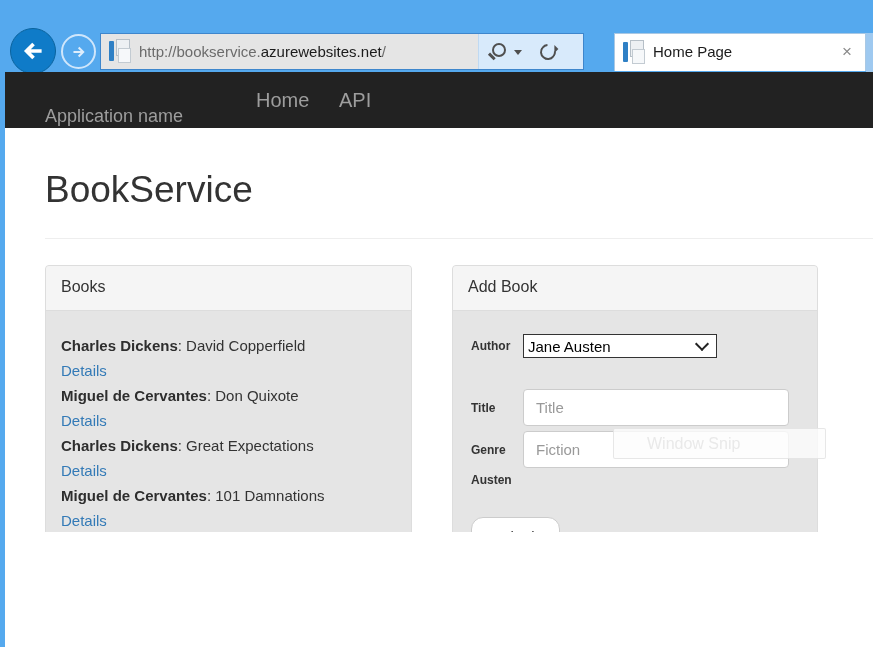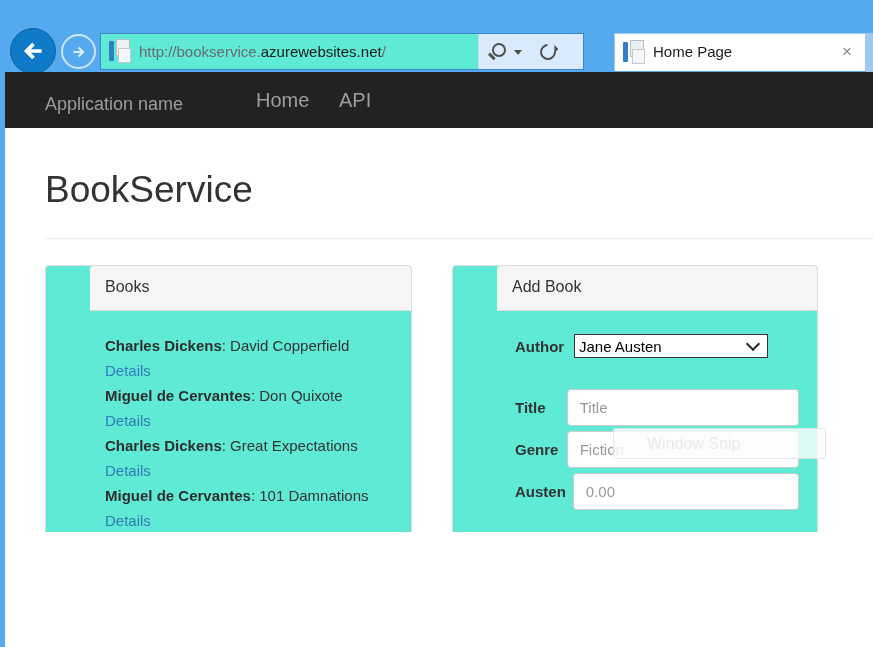--- a/index.html
+++ b/index.html
@@ -18,21 +18,21 @@
     background:#0F7BC8; border:1px solid #0A639E;
     display:flex; align-items:center; justify-content:center; cursor:pointer;
   }
   .fwd-btn {
     position:absolute; left:61px; top:34px; width:31px; height:31px; border-radius:50%;
     border:2px solid #CFE6FB; display:flex; align-items:center; justify-content:center; cursor:pointer;
   }
 
   .addr {
     position:absolute; left:100px; top:33px; width:484px; height:37px;
-    box-sizing:border-box; background:#5eead4; border:1px solid #3E86CC;
+    box-sizing:border-box; background:#e5e5e5; border:1px solid #3E86CC;
   }
   .pageicon { position:absolute; width:24px; height:24px; }
   .addr .pageicon { left:8px; top:5px; }
   .pageicon .bar  { position:absolute; left:0; top:2px; width:5px; height:20px; background:#2F80C5; border-radius:1px; }
   .pageicon .doc1 { position:absolute; left:7px; top:0;  width:12px; height:15px; background:#EDF0F3; border:1px solid #B6BFC7; }
   .pageicon .doc2 { position:absolute; left:9px; top:9px; width:11px; height:13px; background:#F6F8FA; border:1px solid #C3CBD2; }
 
   .url { position:absolute; left:38px; top:0; height:35px; line-height:35px; font-size:15px; color:#6B6B6B; white-space:nowrap; cursor:text; }
   .url .domain { color:#1B1B1B; }
 
@@ -53,49 +53,49 @@
     position:absolute; left:614px; top:33px; width:252px; height:38px;
     box-sizing:border-box; background:#fff; border:1px solid #A9C8E4; border-bottom:none; cursor:pointer;
   }
   .tab .pageicon { left:8px; top:6px; }
   .tab-title { position:absolute; left:38px; top:0; line-height:36px; font-size:15px; color:#1B1B1B;text-align:right; }
   .tab-close { position:absolute; right:8px; top:0; width:20px; line-height:36px; text-align:center; font-size:17px; color:#8A8A8A; cursor:pointer; }
   .tab-right-strip { position:absolute; left:866px; top:33px; width:7px; height:39px; background:#9EC9F0; }
 
   
   .navbar { position:absolute; left:5px; top:72px; width:868px; height:56px; background:#222; }
-  .brand { position:absolute; left:40px; top:4px; line-height:56px; font-size:18px; color:#9D9D9D; text-decoration:none; cursor:pointer; }
+  .brand { position:absolute; left:40px; top:16px; line-height:56px; font-size:18px; color:#9D9D9D; text-decoration:none; cursor:pointer; }
   .nav-link { position:absolute; top:0; line-height:56px; font-size:20px; color:#9D9D9D; text-decoration:none; cursor:pointer; }
   .nav-home { left:251px; }
   .nav-api  { left:334px; }
 
   
   .content { position:absolute; left:5px; top:128px; width:868px; height:404px; background:#fff; overflow:hidden; }
   .inner { padding:0 0 0 40px; }
   h1.pagetitle { margin:40px 0 0 0; font-size:37px; line-height:44px; font-weight:400; color:#333; }
   hr.rule { border:none; border-top:1px solid #EEE; margin:26px 0 0 0; }
 
   .panels { display:flex; gap:40px; margin-top:26px; }
-  .panel { box-sizing:border-box; border:1px solid #DDD; border-radius:4px; background:#5eead4;padding-left:44px; }
+  .panel { box-sizing:border-box; border:1px solid #DDD; border-radius:4px; background:#e5e5e5; }
   .panel-books { width:367px; height:348px; }
   .panel-add   { width:366px; height:370px; }
   .panel-header {
     box-sizing:border-box; height:45px; padding:12px 15px; background:#F5F5F5;
     border-bottom:1px solid #DDD; border-radius:3px 3px 0 0; font-size:16px; color:#333;
   }
   .panel-body-books { padding:22px 15px 0 15px; }
   .book { font-size:15px; line-height:25px; color:#333; }
   .book strong { font-weight:700; color:#2E2E2E; }
   .details { color:#337AB7; text-decoration:none; margin-left:6px; cursor:pointer; }
   .book.nl .details { display:block; margin-left:0; }
 
   .panel-body-add { padding:14px 18px 0 18px; }
   .form-row { display:flex; align-items:center; margin-bottom:5px; }
   .author-row { margin-top:9px; margin-bottom:31px; }
-  .form-label { width:52px; margin-right:7px; font-weight:700; font-size:15px; color:#333; }
+  .form-label { width:52px; font-weight:700; font-size:12px; color:#333; }
   .select-wrap { position:relative; }
   select.author {
     width:194px; height:24px; box-sizing:border-box; border:1px solid #333; border-radius:0;
     background:#fff; font-size:15px; padding:0 0 0 4px; color:#000;
     appearance:none; -webkit-appearance:none; -moz-appearance:none;
     font-family:"Liberation Sans", sans-serif;
   }
   .chev { position:absolute; right:10px; top:5px; width:8px; height:8px;
           border-right:2px solid #222; border-bottom:2px solid #222; transform:rotate(45deg); pointer-events:none; }
   input.field {
@@ -210,21 +210,20 @@
           <div class="form-row">
             <span class="form-label">Title</span>
             <input class="field" type="text" placeholder="Title" style="">
           </div>
           <div class="form-row">
             <span class="form-label">Genre</span>
             <input class="field" type="text" placeholder="Fiction" style="">
           </div>
           <div class="form-row">
             <span class="form-label">Austen</span>
-            <input class="field" type="text" placeholder="0.00" style="">
           </div>
           <button class="submit">Submit</button>
         </div>
       </div>
 
     </div>
   </div>
 </div>
 
 <div class="snip-overlay">Window Snip</div>

